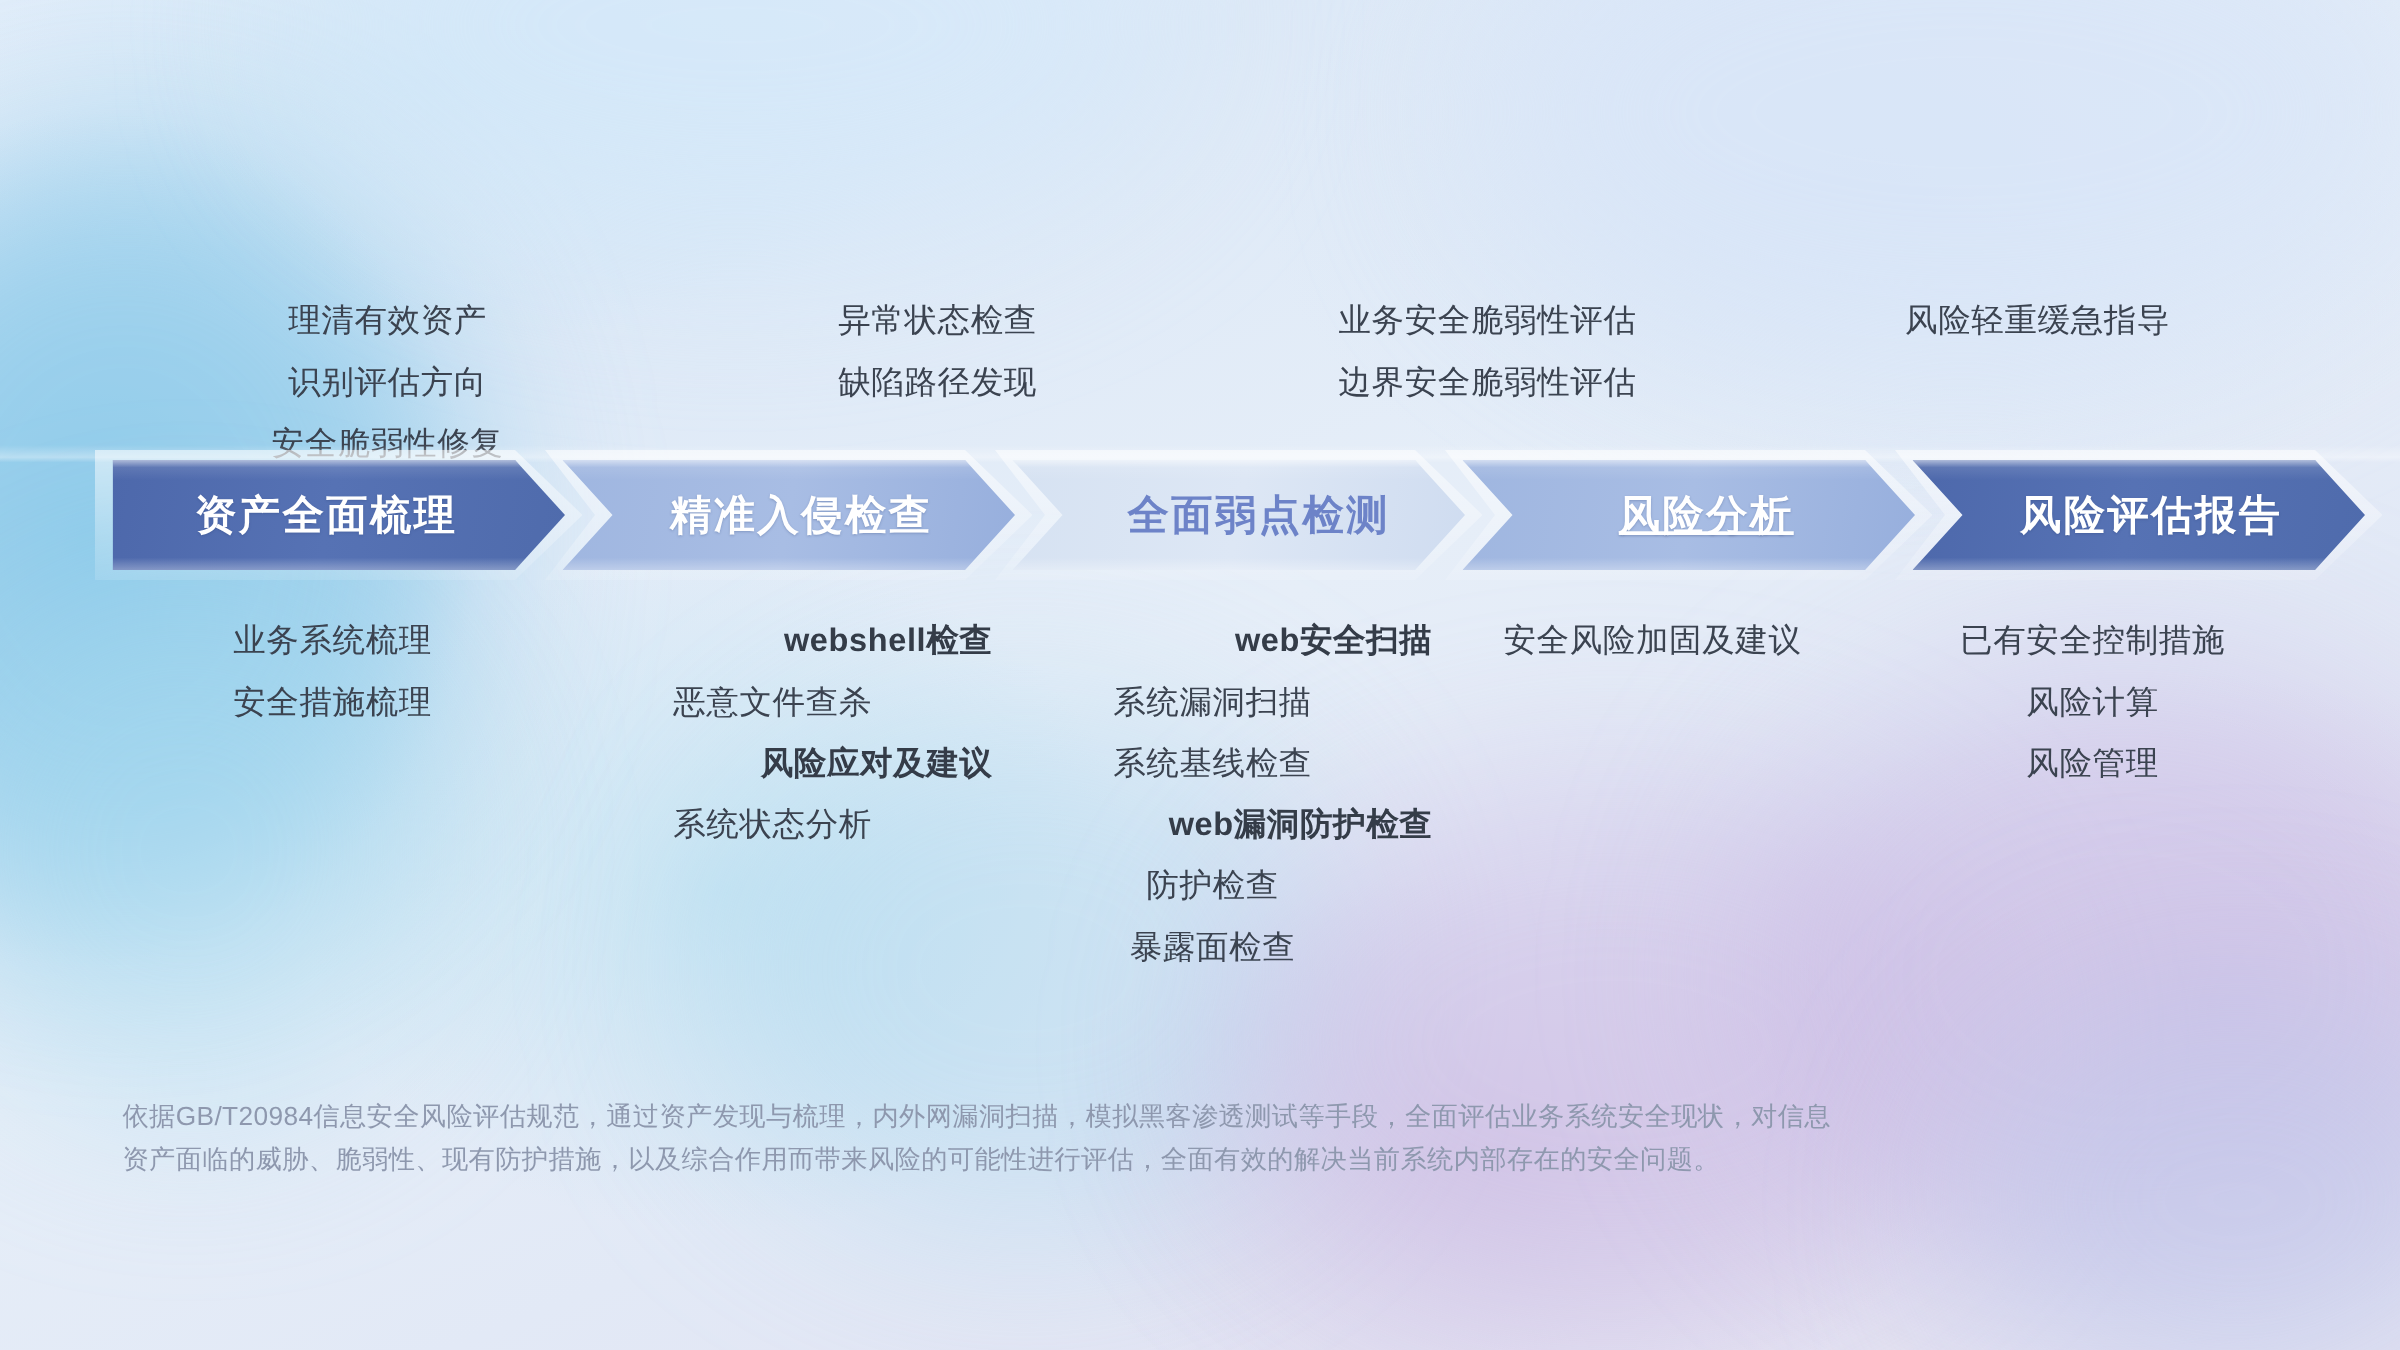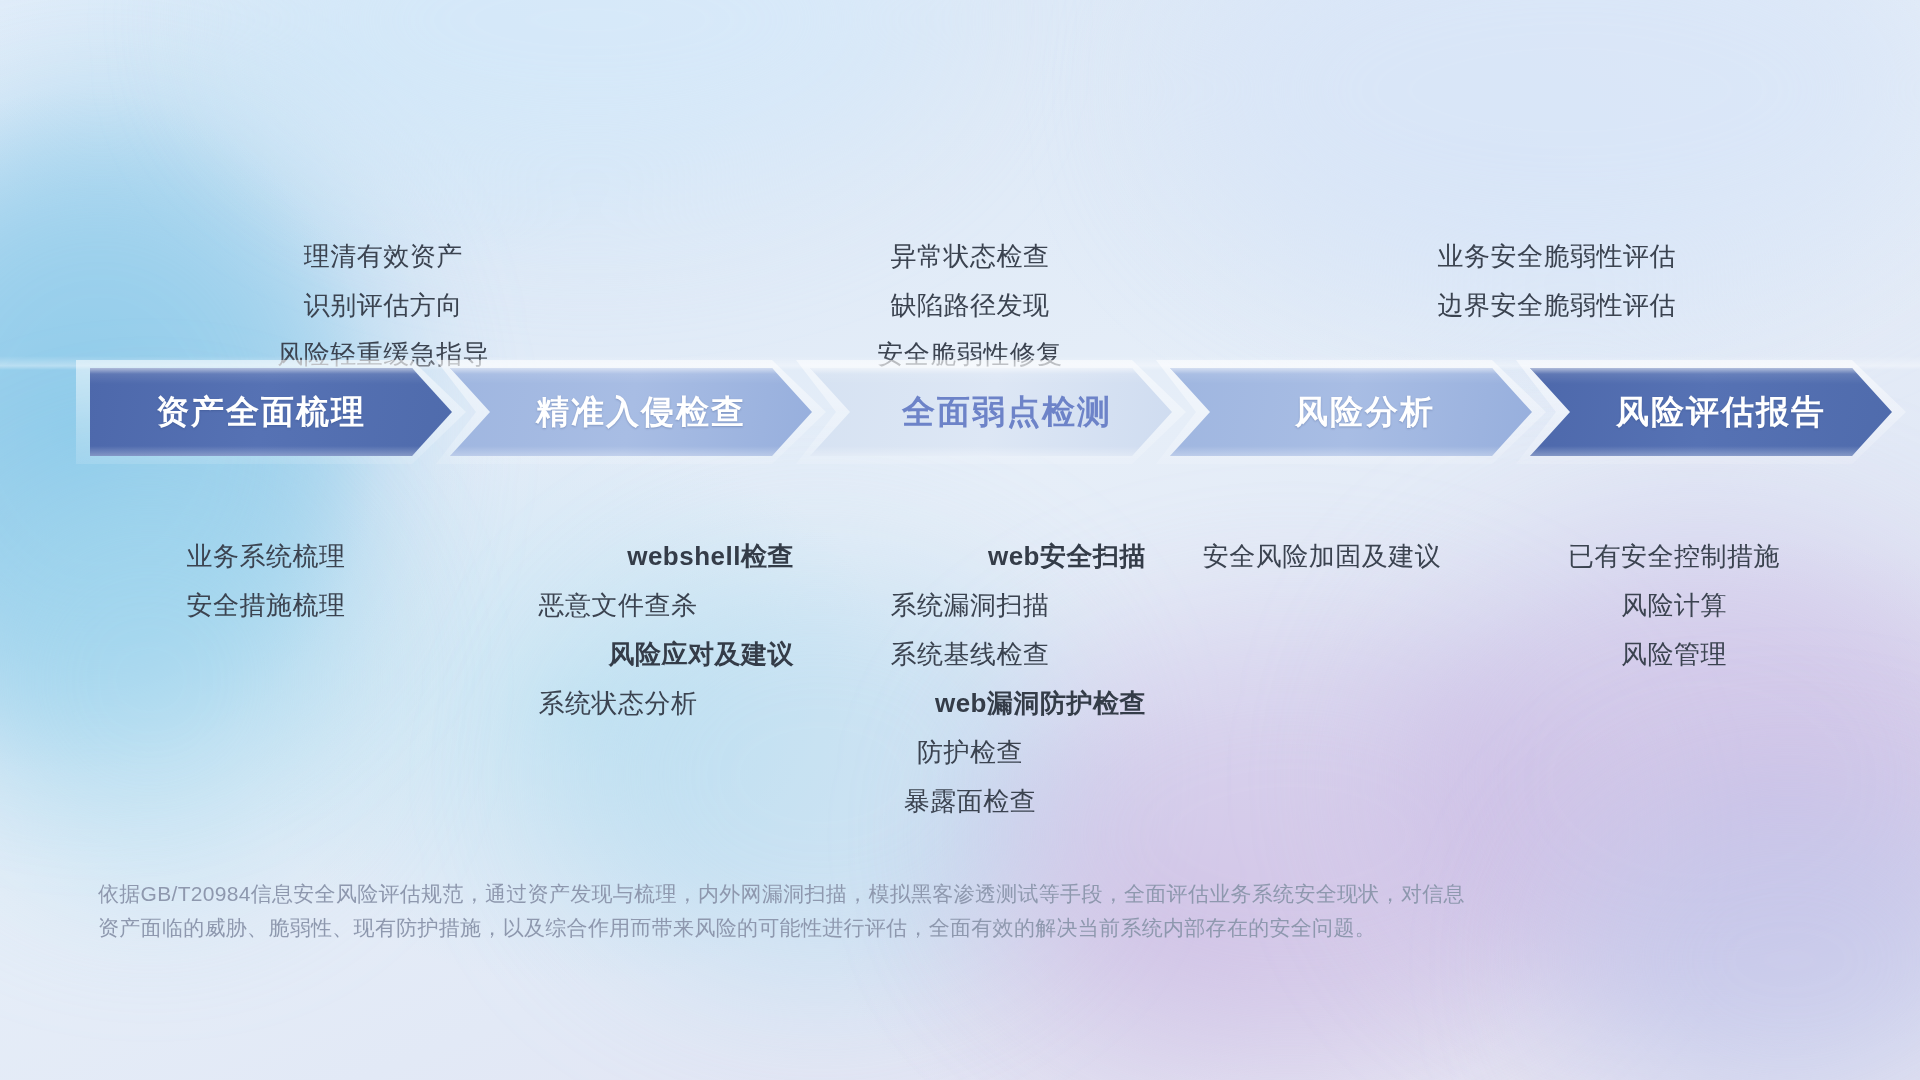--- a/index.html
+++ b/index.html
@@ -39,26 +39,26 @@
 
   .content { position: absolute; inset: 0; }
 
   .col { position: relative; }
 
   .top-wrap {
     position: absolute;
     left: 90px; right: 70px;
     top: 232px;
     display: grid;
-    grid-template-columns: repeat(3, 1fr);
+    grid-template-columns: repeat(4, 1fr);
   }
   .bottom-wrap {
     position: absolute;
     left: 90px; right: 70px;
-    top: 532px;
+    top: 488px;
     display: grid;
     grid-template-columns: repeat(5, 1fr);
   }
 
   .item {
     text-align: center;
     color: #3b4350;
     font-size: 26px;
     line-height: 49px;
     letter-spacing: 0.5px;
@@ -181,21 +181,21 @@
         <div class="chev" style="left: 720px; width: 362px;">
           <div class="shape" style="z-index: 0; inset: -8px -14px; background: linear-gradient(rgba(255, 255, 255, 0.55), rgba(255, 255, 255, 0.12)); clip-path: polygon(0px 0px, 336px 0px, 390px 52px, 336px 104px, 0px 104px, 40px 52px);"></div>
           <div class="shape" style="background: linear-gradient(100deg, rgb(214, 226, 242) 0%, rgb(221, 231, 245) 50%, rgb(207, 220, 240) 100%); clip-path: polygon(0px 0px, 322px 0px, 362px 44px, 322px 88px, 0px 88px, 40px 44px);"></div>
           <div class="edge" style="clip-path: polygon(0px 0px, 322px 0px, 362px 44px, 322px 88px, 0px 88px, 40px 44px); background: linear-gradient(rgba(255, 255, 255, 0.55) 0px, rgba(255, 255, 255, 0.1) 6px, rgba(255, 255, 255, 0) 16px), linear-gradient(0deg, rgba(255, 255, 255, 0.3) 0px, rgba(255, 255, 255, 0) 10px);"></div>
           <span class="lbl" style="color: rgb(109, 131, 200); margin-left: 32px; font-family: Liberation Serif, serif;">全面弱点检测</span>
         </div>
         <div class="chev" style="left: 1080px; width: 362px;">
           <div class="shape" style="z-index: 0; inset: -8px -14px; background: linear-gradient(rgba(255, 255, 255, 0.55), rgba(255, 255, 255, 0.12)); clip-path: polygon(0px 0px, 336px 0px, 390px 52px, 336px 104px, 0px 104px, 40px 52px);"></div>
           <div class="shape" style="background: linear-gradient(100deg, rgb(159, 182, 224) 0%, rgb(168, 189, 228) 50%, rgb(151, 175, 221) 100%); clip-path: polygon(0px 0px, 322px 0px, 362px 44px, 322px 88px, 0px 88px, 40px 44px);"></div>
           <div class="edge" style="clip-path: polygon(0px 0px, 322px 0px, 362px 44px, 322px 88px, 0px 88px, 40px 44px); background: linear-gradient(rgba(255, 255, 255, 0.55) 0px, rgba(255, 255, 255, 0.1) 6px, rgba(255, 255, 255, 0) 16px), linear-gradient(0deg, rgba(255, 255, 255, 0.3) 0px, rgba(255, 255, 255, 0) 10px);"></div>
-          <span class="lbl" style="color: rgb(255, 255, 255); text-shadow: rgba(40, 60, 110, 0.28) 0px 1px 2px; margin-left: 28px;">风险分析</span>
+          <span class="lbl" style="color: rgb(255, 255, 255); text-shadow: rgba(40, 60, 110, 0.28) 0px 1px 2px; margin-left: 28px; text-decoration: underline;">风险分析</span>
         </div>
         <div class="chev" style="left: 1440px; width: 362px;">
           <div class="shape" style="z-index: 0; inset: -8px -14px; background: linear-gradient(rgba(255, 255, 255, 0.55), rgba(255, 255, 255, 0.12)); clip-path: polygon(0px 0px, 336px 0px, 390px 52px, 336px 104px, 0px 104px, 40px 52px);"></div>
           <div class="shape" style="background: linear-gradient(100deg, rgb(77, 104, 171) 0%, rgb(86, 114, 180) 48%, rgb(79, 107, 172) 100%); clip-path: polygon(0px 0px, 322px 0px, 362px 44px, 322px 88px, 0px 88px, 40px 44px);"></div>
           <div class="edge" style="clip-path: polygon(0px 0px, 322px 0px, 362px 44px, 322px 88px, 0px 88px, 40px 44px); background: linear-gradient(rgba(255, 255, 255, 0.55) 0px, rgba(255, 255, 255, 0.1) 6px, rgba(255, 255, 255, 0) 16px), linear-gradient(0deg, rgba(255, 255, 255, 0.3) 0px, rgba(255, 255, 255, 0) 10px);"></div>
           <span class="lbl" style="color: rgb(255, 255, 255); text-shadow: rgba(40, 60, 110, 0.28) 0px 1px 2px; margin-left: 20px;">风险评估报告</span>
         </div>
       </div>
 
     <div class="bottom-wrap" id="bottom-wrap">

